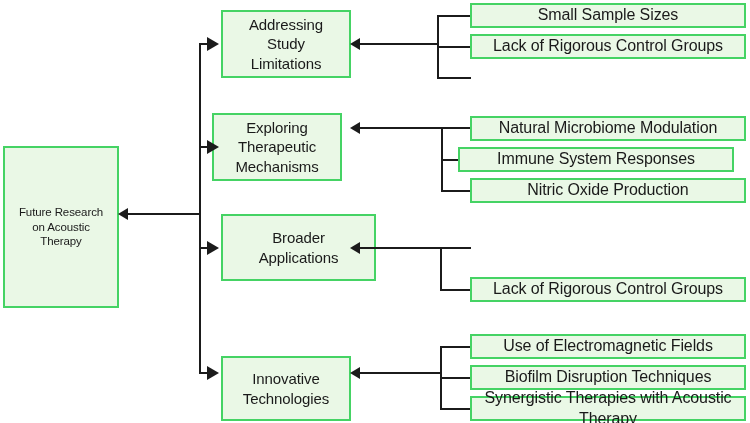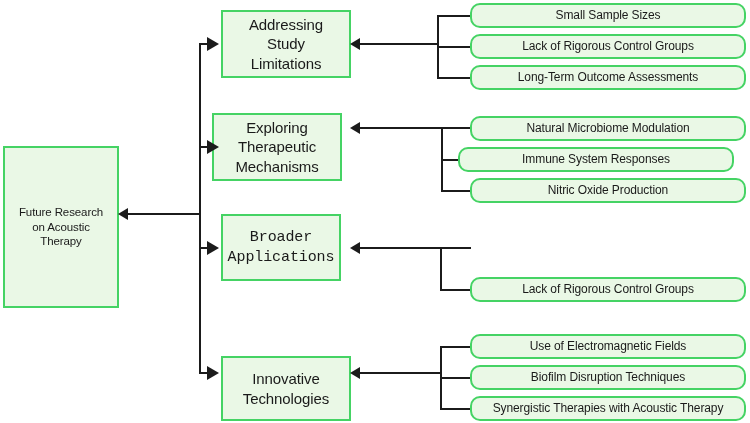--- a/index.html
+++ b/index.html
@@ -36,22 +36,21 @@
     padding: 0 6px;
     white-space: pre-line;
   }
   .node.root {
     font-size: 11.5px;
   }
   .node.branch {
     font-size: 15px;
   }
   .node.leaf {
-    font-size: 12px;
-    border-radius: 10px;
+    font-size: 16px;
   }
   
   .conn {
     position: absolute;
     background: #1b1b1b;
   }
   .conn.h { height: 2px; }
   .conn.v { width: 2px; }
   .arrow-left {
     position: absolute;
@@ -98,23 +97,20 @@
   <div class="conn h" style="left:437px; top:15px; width:34px;"></div>
   <div class="conn h" style="left:437px; top:46px; width:34px;"></div>
   <div class="conn h" style="left:437px; top:77px; width:34px;"></div>
 
   <div class="node leaf" style="left:470px; top:3px; width:276px; height:25px;">
     <span class="node-label">Small Sample Sizes</span>
   </div>
   <div class="node leaf" style="left:470px; top:34px; width:276px; height:25px;">
     <span class="node-label">Lack of Rigorous Control Groups</span>
   </div>
-  <div class="node leaf" style="left:470px; top:65px; width:276px; height:25px;">
-    <span class="node-label">Long-Term Outcome Assessments</span>
-  </div>
 
   <div class="node branch" style="left:212px; top:113px; width:130px; height:68px;">
     <span class="node-label">Exploring
 Therapeutic
 Mechanisms</span>
   </div>
   <div class="conn h" style="left:199px; top:146px; width:12px;"></div>
   <div class="arrow-right" style="left:207px; top:140px;"></div>
 
   <div class="conn h" style="left:352px; top:127px; width:90px;"></div>
@@ -127,21 +123,21 @@
   <div class="node leaf" style="left:470px; top:116px; width:276px; height:25px;">
     <span class="node-label">Natural Microbiome Modulation</span>
   </div>
   <div class="node leaf" style="left:458px; top:147px; width:276px; height:25px;">
     <span class="node-label">Immune System Responses</span>
   </div>
   <div class="node leaf" style="left:470px; top:178px; width:276px; height:25px;">
     <span class="node-label">Nitric Oxide Production</span>
   </div>
 
-  <div class="node branch" style="left:221px; top:214px; width:120px; height:67px;font-family:Liberation Mono, monospace;">
+  <div class="node branch" style="left:221px; top:214px; width:155px; height:67px;">
     <span class="node-label">Broader
 Applications</span>
   </div>
   <div class="conn h" style="left:199px; top:247px; width:12px;"></div>
   <div class="arrow-right" style="left:207px; top:241px;"></div>
 
   <div class="conn h" style="left:352px; top:247px; width:89px;"></div>
   <div class="arrow-left" style="left:350px; top:242px;"></div>
   <div class="conn v" style="left:440px; top:247px; height:44px;"></div>
   <div class="conn h" style="left:440px; top:247px; width:31px;"></div>

